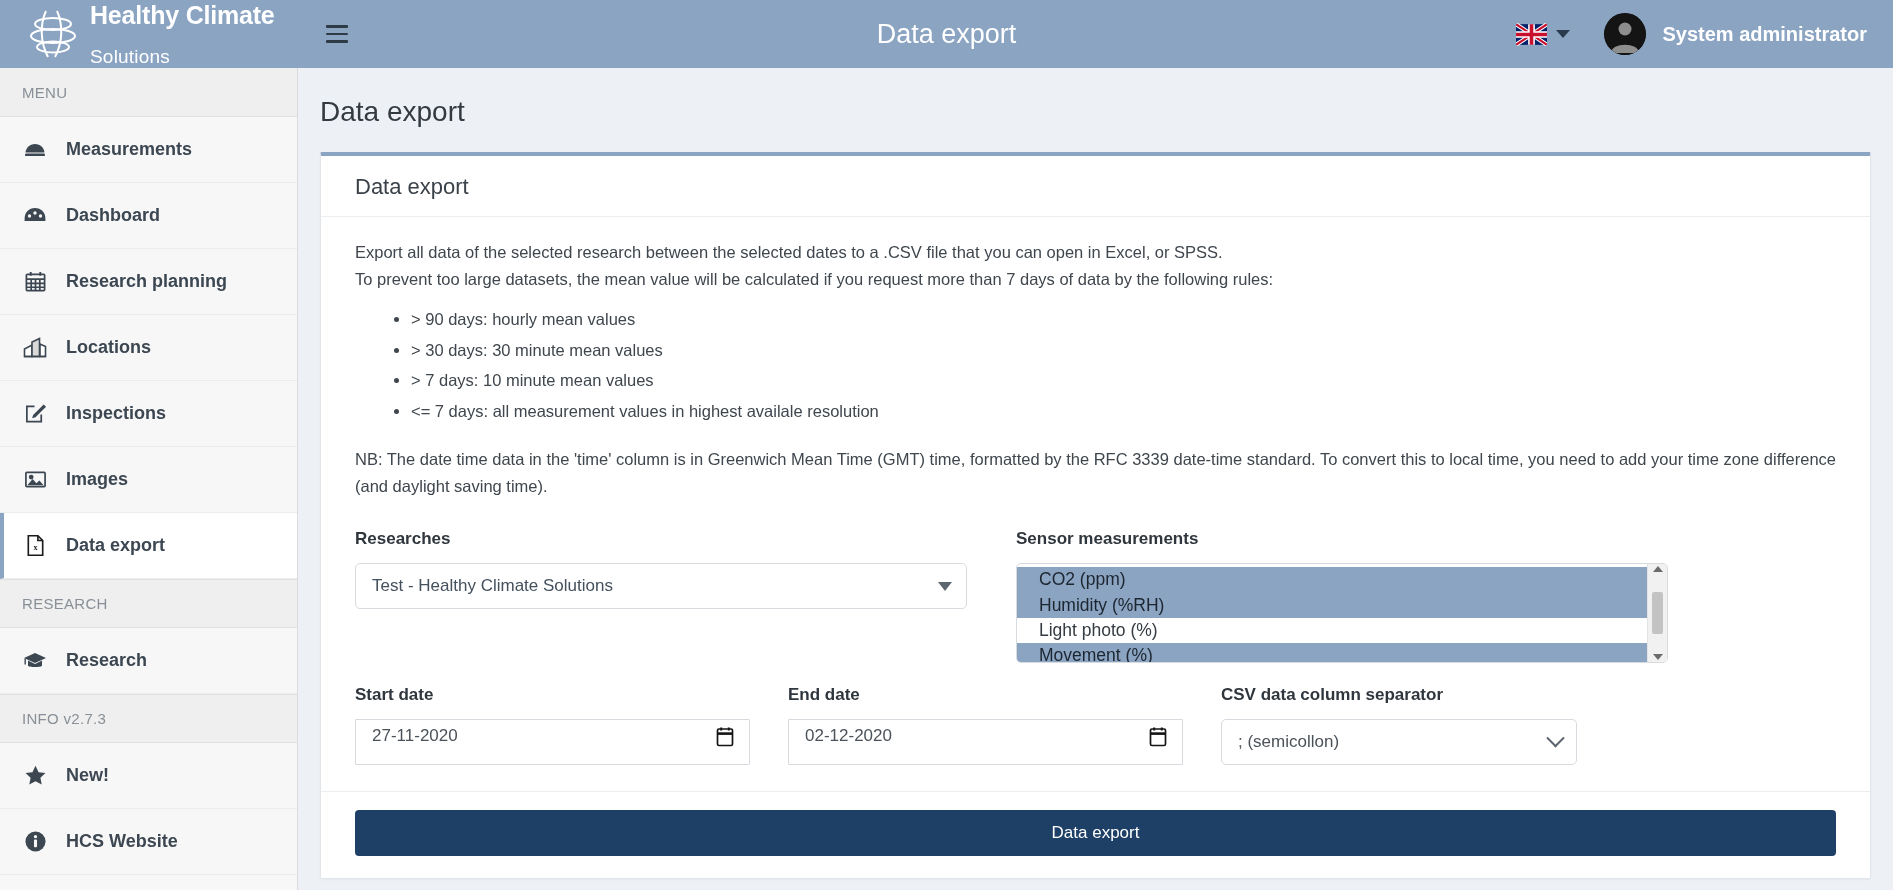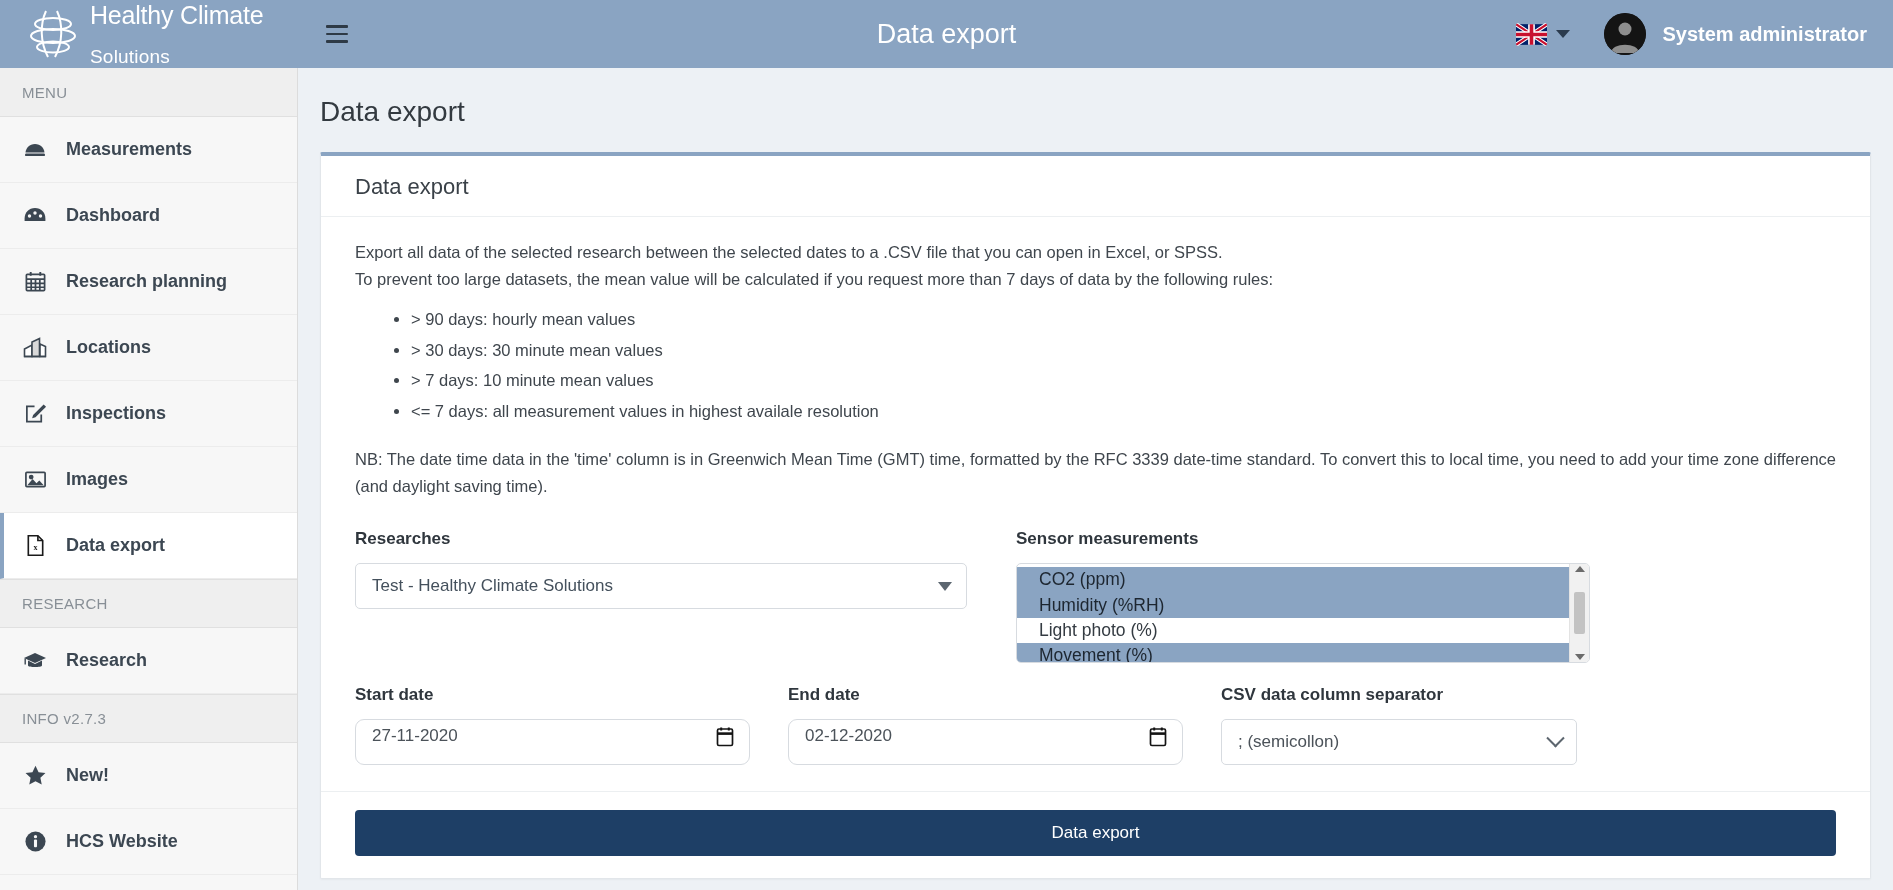--- a/index.html
+++ b/index.html
@@ -19,21 +19,21 @@
     display: flex; align-items: center;
     position: relative;
   }
   .brand {
     width: 298px; min-width: 298px; height: 68px;
     display: flex; align-items: center; gap: 10px;
     padding-left: 26px;
   }
   .brand-logo { width: 54px; height: 52px; flex: 0 0 54px; }
   .brand-text { display: flex; flex-direction: column; line-height: 1; color: #ffffff; }
-  .brand-line1 { font-size: 25px; font-weight: normal; letter-spacing: -0.2px; }
+  .brand-line1 { font-size: 25px; font-weight: bold; letter-spacing: -0.2px; }
   .brand-line2 { font-size: 19px; font-weight: normal; margin-top: 19px; letter-spacing: 0.2px; }
 
   .hamburger {
     width: 42px; height: 42px; margin-left: 18px;
     display: flex; flex-direction: column; justify-content: center; align-items: center; gap: 5px;
     cursor: pointer;
   }
   .hamburger span { display: block; width: 22px; height: 2.5px; background: #2e3a46; border-radius: 1px; }
 
   .topbar-title {
@@ -167,21 +167,21 @@
     position: relative;
   }
   .select-box .val { flex: 1; }
   .select-caret {
     width: 0; height: 0;
     border-left: 7px solid transparent; border-right: 7px solid transparent;
     border-top: 9px solid #5c6670;
   }
 
   .listbox {
-    width: 574px;
+    width: 652px;
     height: 100px;
     border: 1px solid #d7dbe0; border-radius: 5px;
     background: #ffffff;
     display: flex; overflow: hidden;
     position: relative;
   }
   .listbox-inner { flex: 1; padding: 3px 0 0 0; overflow: hidden; }
   .list-opt {
     font-size: 17.5px; color: #343b42;
     padding: 1px 0 1px 22px;
@@ -209,21 +209,21 @@
   }
 
   .row2 {
     display: flex; gap: 0; margin-top: 22px;
     align-items: flex-start;
   }
   .col-date { width: 433px; min-width: 433px; }
   .col-sep { flex: 1; }
   .input-box {
     height: 46px; width: 395px;
-    border: 1px solid #d7dbe0; border-radius: 9px;
+    border: 1px solid #d7dbe0; border-radius: 1px;
     background: #ffffff;
     display: flex; align-items: center;
     padding: 0 14px 12px 16px;
     font-size: 17px; color: #4b5259;
     cursor: text;
   }
   .input-box .val { flex: 1; }
   .cal-icon { width: 20px; height: 21px; color: #1d1d1d; }
   .sep-box {
     height: 46px; width: 356px;

